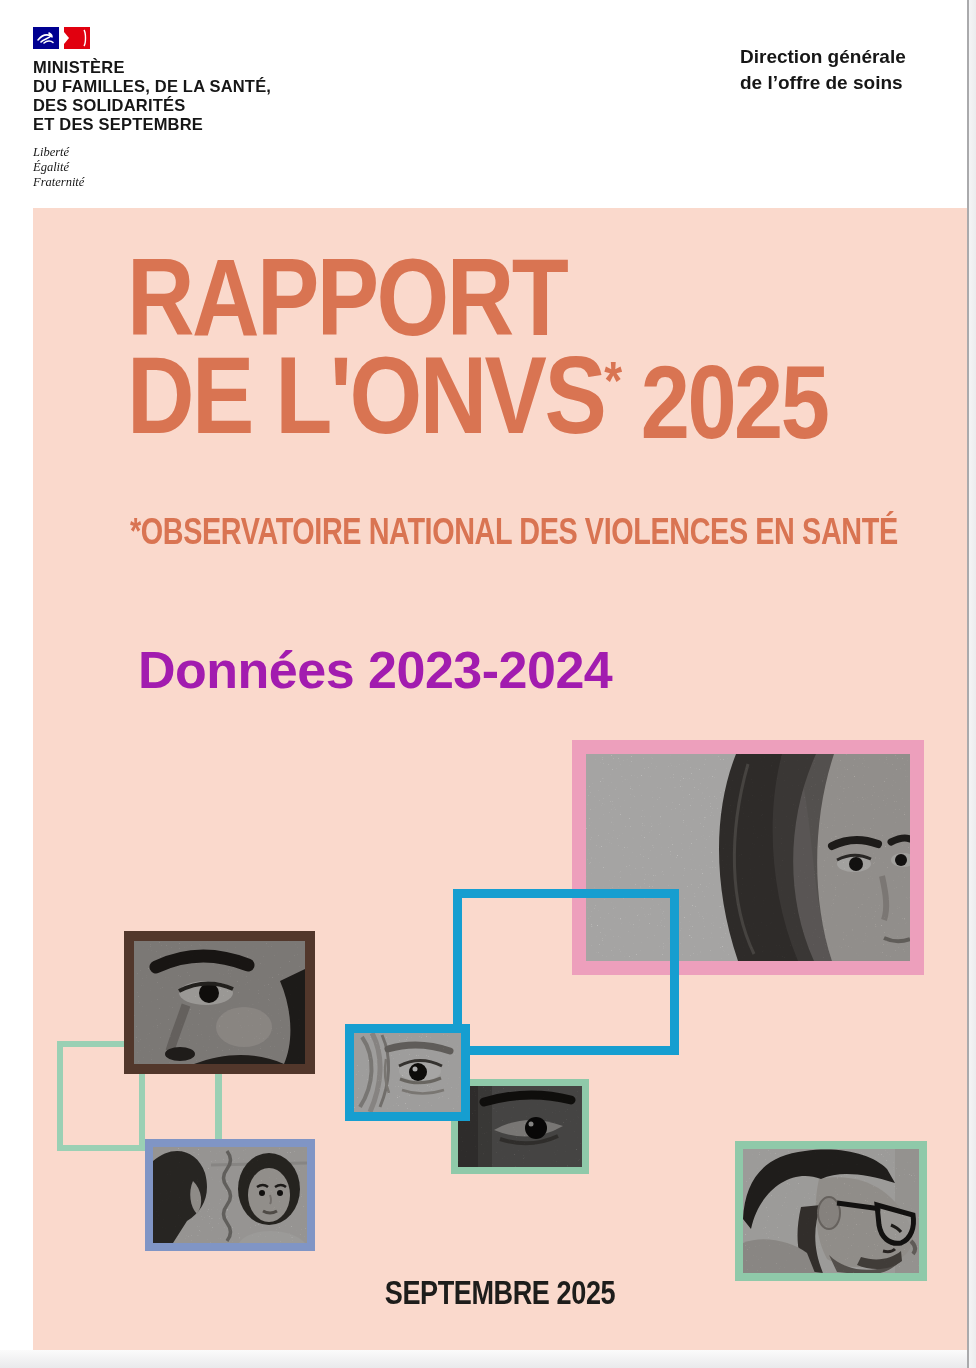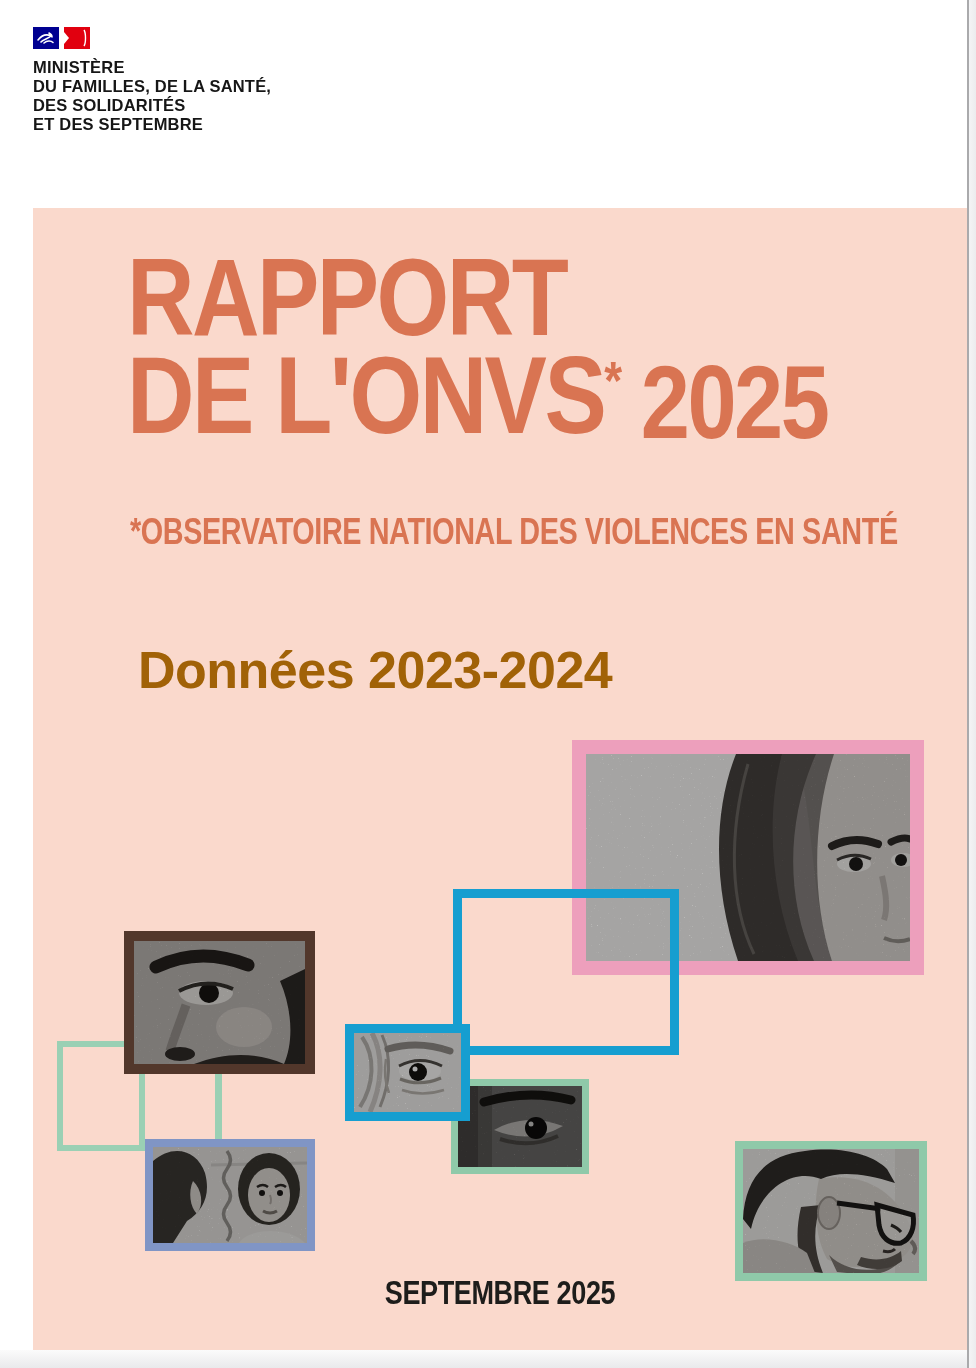--- a/index.html
+++ b/index.html
@@ -32,21 +32,21 @@
     transform:scaleX(0.85);transform-origin:left top;
   }
   .title .ast{display:inline-block;font-size:54px;position:relative;top:-34px;letter-spacing:0;}
   .title .year{display:inline-block;font-size:104px;position:relative;top:5px;margin-left:22px;}
 
   .subtitle{
     position:absolute;left:97px;top:303px;
     font-size:36px;font-weight:bold;letter-spacing:-0.5px;color:#D97452;
     white-space:nowrap;transform:scaleX(0.8);transform-origin:left top;
   }
-  .period{position:absolute;left:105px;top:432px;font-size:52px;font-weight:bold;color:#a16207;letter-spacing:-0.5px;}
+  .period{position:absolute;left:105px;top:432px;font-size:52px;font-weight:bold;color:#a21caf;letter-spacing:-0.5px;}
   .pubdate{
     position:absolute;left:0;width:100%;top:1066px;text-align:center;
     font-size:33px;font-weight:bold;color:#1D1D1B;letter-spacing:-0.5px;
     transform:scaleX(0.82);
   }
 
   
   .photo,.orect{position:absolute;box-sizing:border-box;}
   .photo{background:#e8e6e3;}
   .photo svg{display:block;width:100%;height:100%;}
@@ -89,22 +89,31 @@
             <path d="M20,3 c2,3 2,13 0,16" stroke="#ffffff" stroke-width="1.4" fill="none"></path>
           </svg>
       </span>
     </div>
     <div class="ministry-name">
       <div>MINISTÈRE</div>
       <div>DU FAMILLES, DE LA SANTÉ,</div>
       <div>DES SOLIDARITÉS</div>
       <div>ET DES SEPTEMBRE</div>
     </div>
+    <div class="motto">
+      <div>Liberté</div>
+      <div>Égalité</div>
+      <div>Fraternité</div>
+    </div>
   </div>
 
+  <div class="direction">
+    <div>Direction générale</div>
+    <div>de l’offre de soins</div>
+  </div>
 
   <div class="cover">
 
     <h1 class="title">
       <span>RAPPORT</span><br>
       <span>DE L'ONVS</span><span class="ast">*</span><span class="year">2025</span>
     </h1>
 
     <div class="subtitle">*OBSERVATOIRE NATIONAL DES VIOLENCES EN SANTÉ</div>
 

